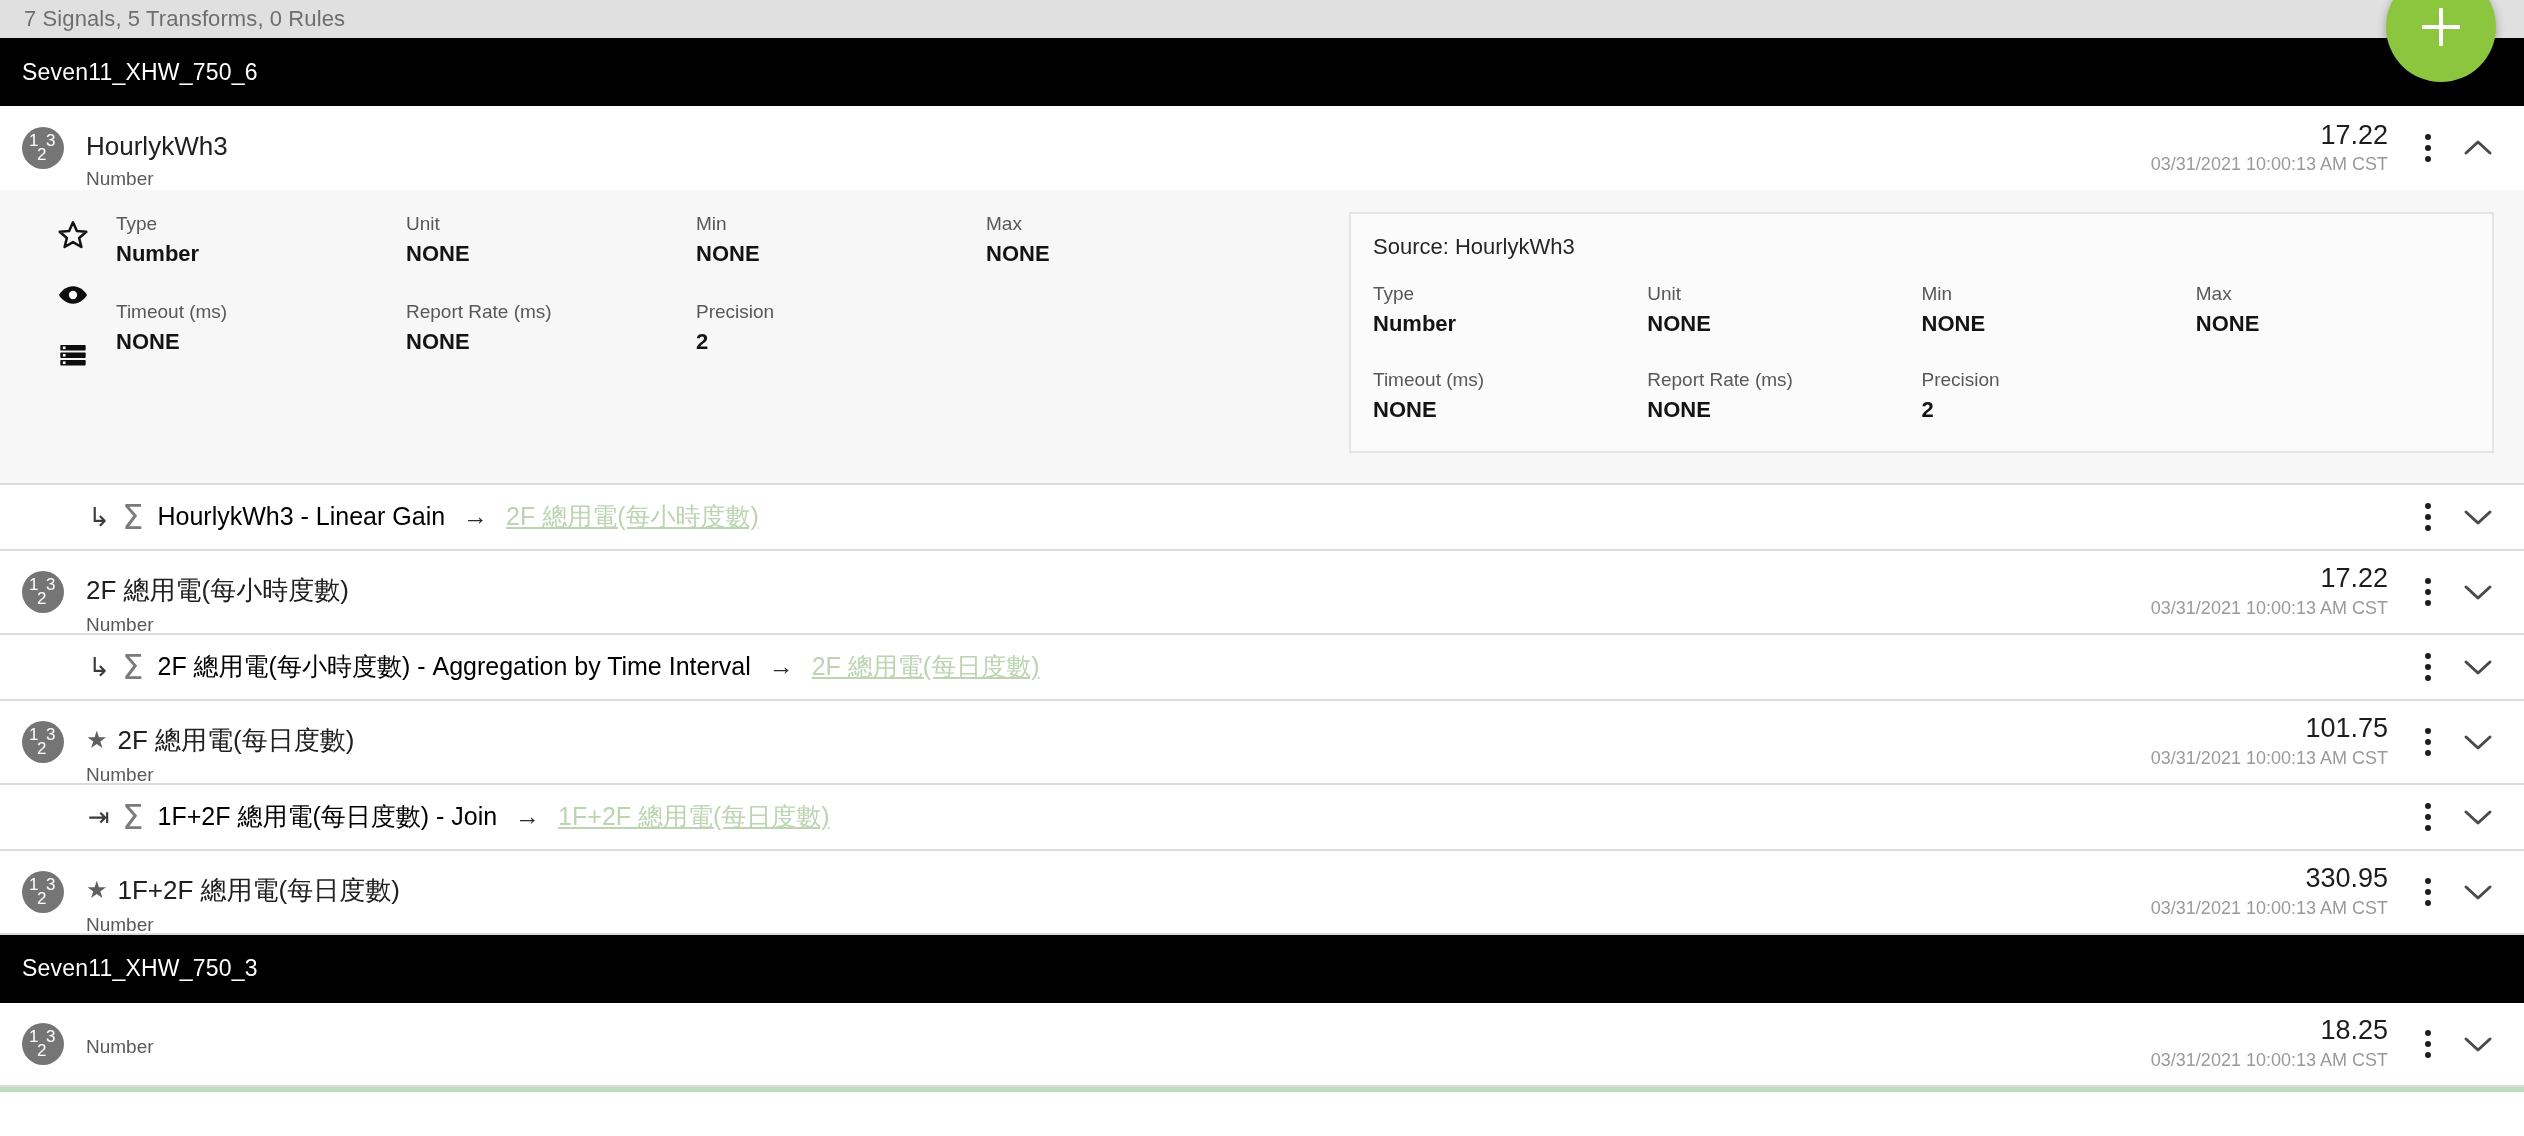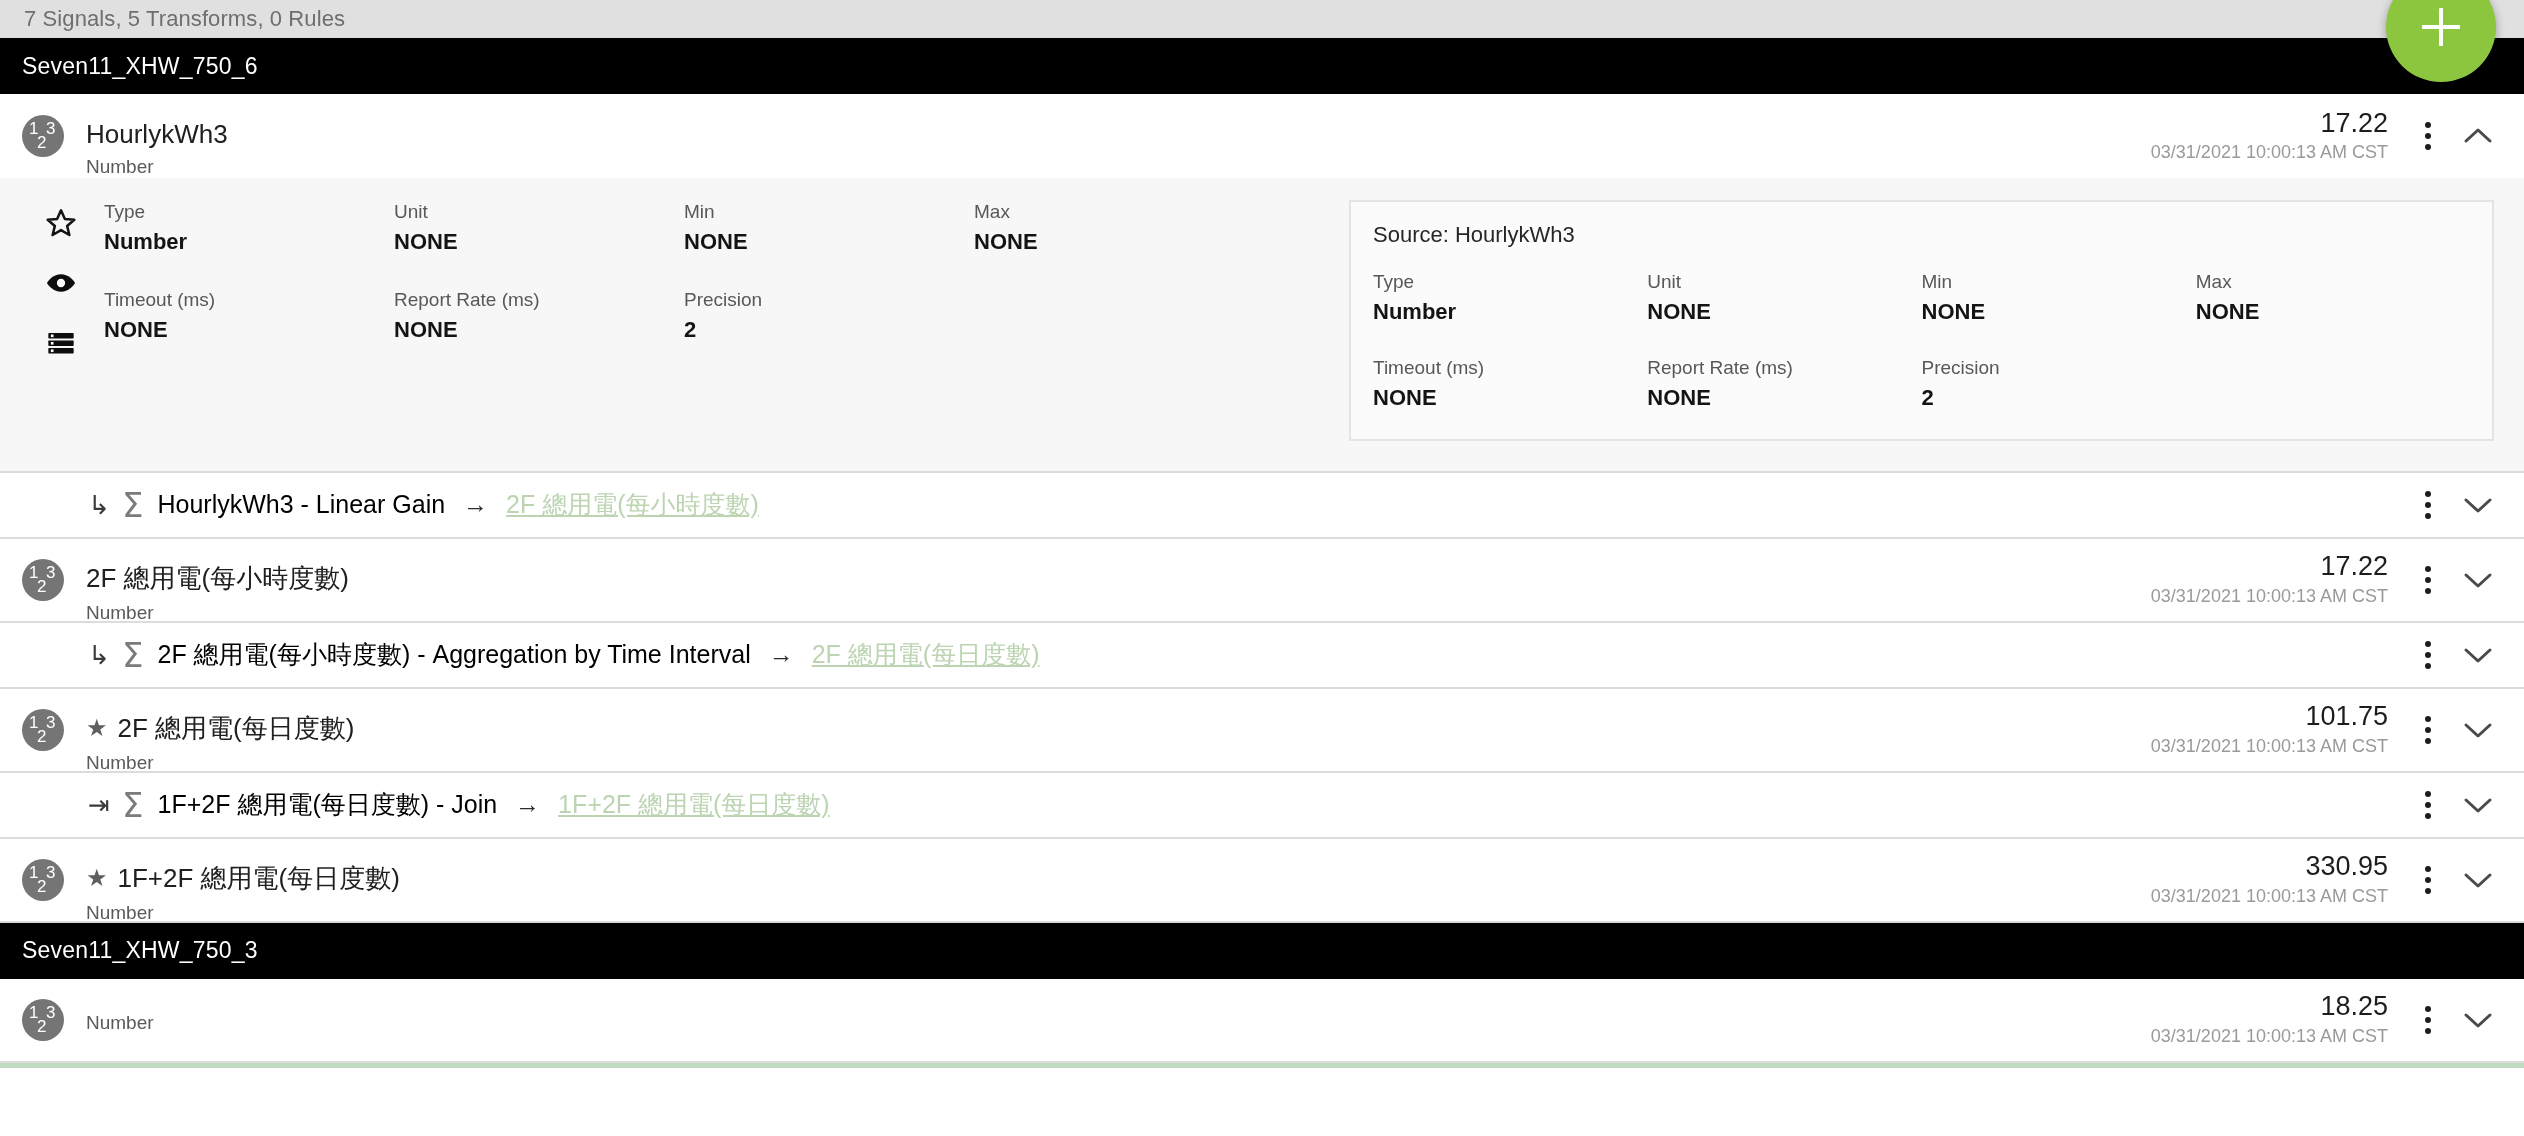--- a/index.html
+++ b/index.html
@@ -29,21 +29,21 @@
     padding: 0 24px;
   }
   .summary-text {
     font-size: 22px;
     color: #6e6e6e;
     letter-spacing: .1px;
   }
 
   
   .group-header {
-    height: 56px;
+    height: 68px;
     background: #000000;
     display: flex;
     align-items: center;
     padding: 0 22px;
   }
   .group-header-title {
     color: #ffffff;
     font-size: 23px;
     letter-spacing: .2px;
   }
@@ -138,21 +138,21 @@
     display: flex; align-items: center; justify-content: center;
     cursor: pointer;
   }
   .chev svg { display: block; }
 
   
   .detail-panel {
     background: #f7f7f7;
     border-bottom: 2px solid #dcdcdc;
     display: flex;
-    padding: 22px 30px 30px 18px;
+    padding: 22px 30px 30px 30px;
   }
   .detail-left {
     display: flex;
     flex: 1 1 auto;
     min-width: 0;
   }
   .detail-icons {
     width: 86px;
     flex: 0 0 auto;
     display: flex;

